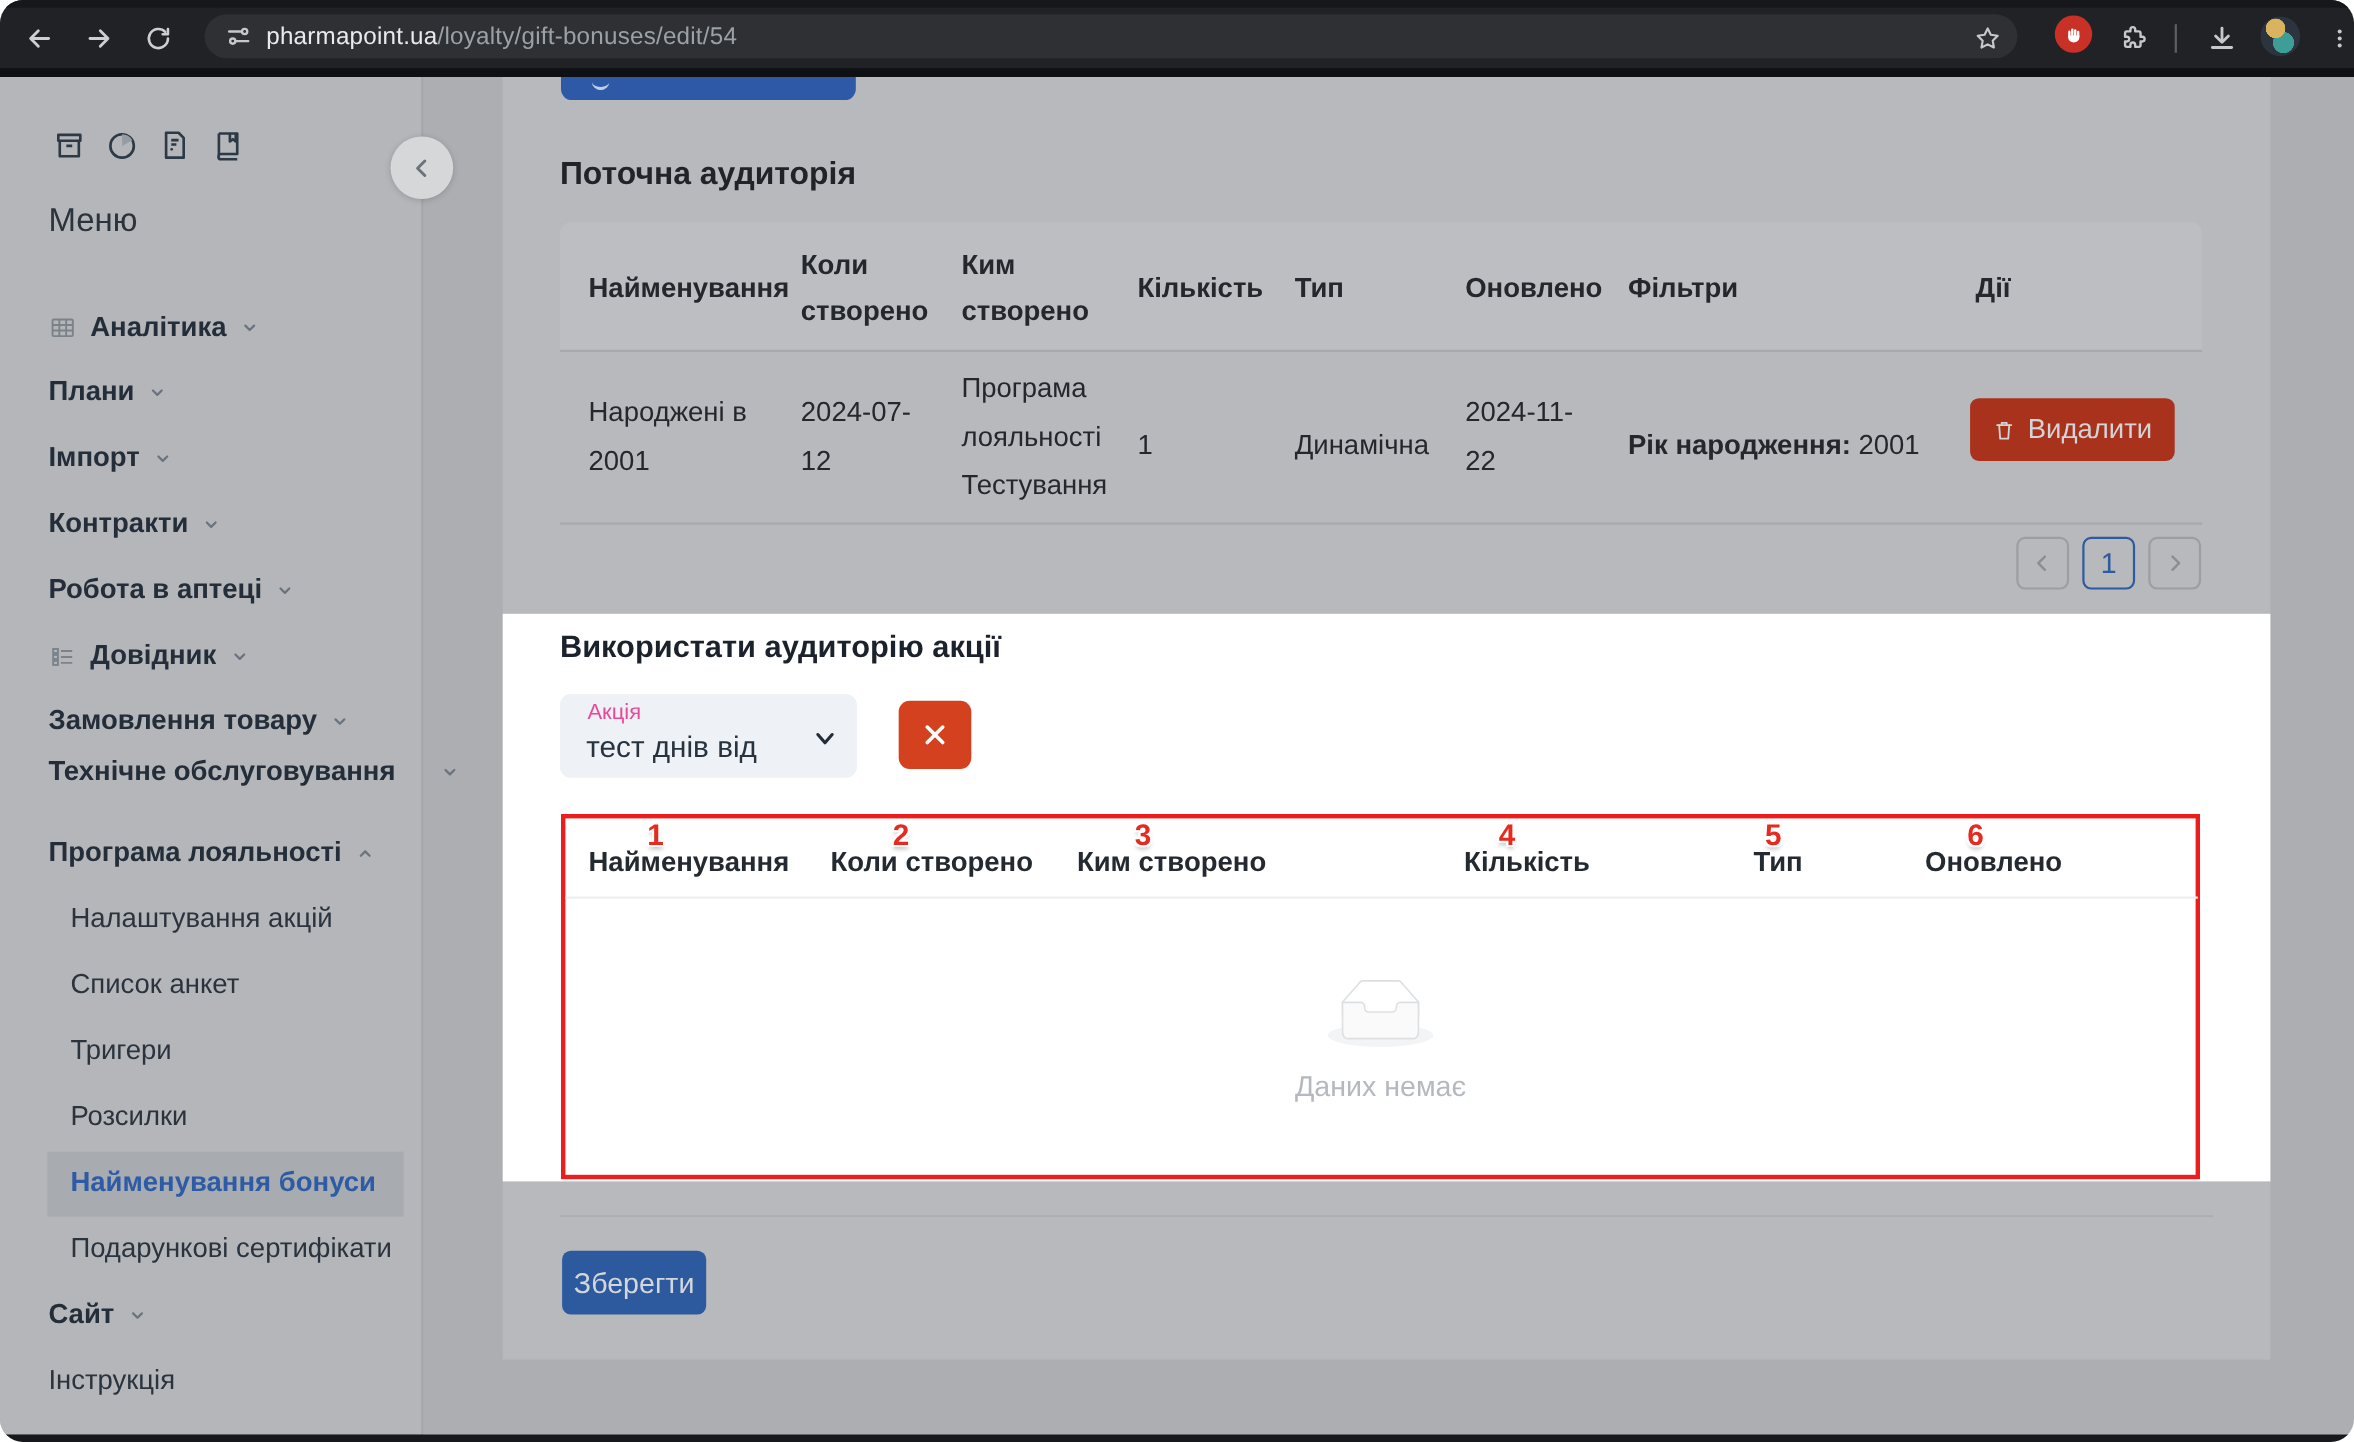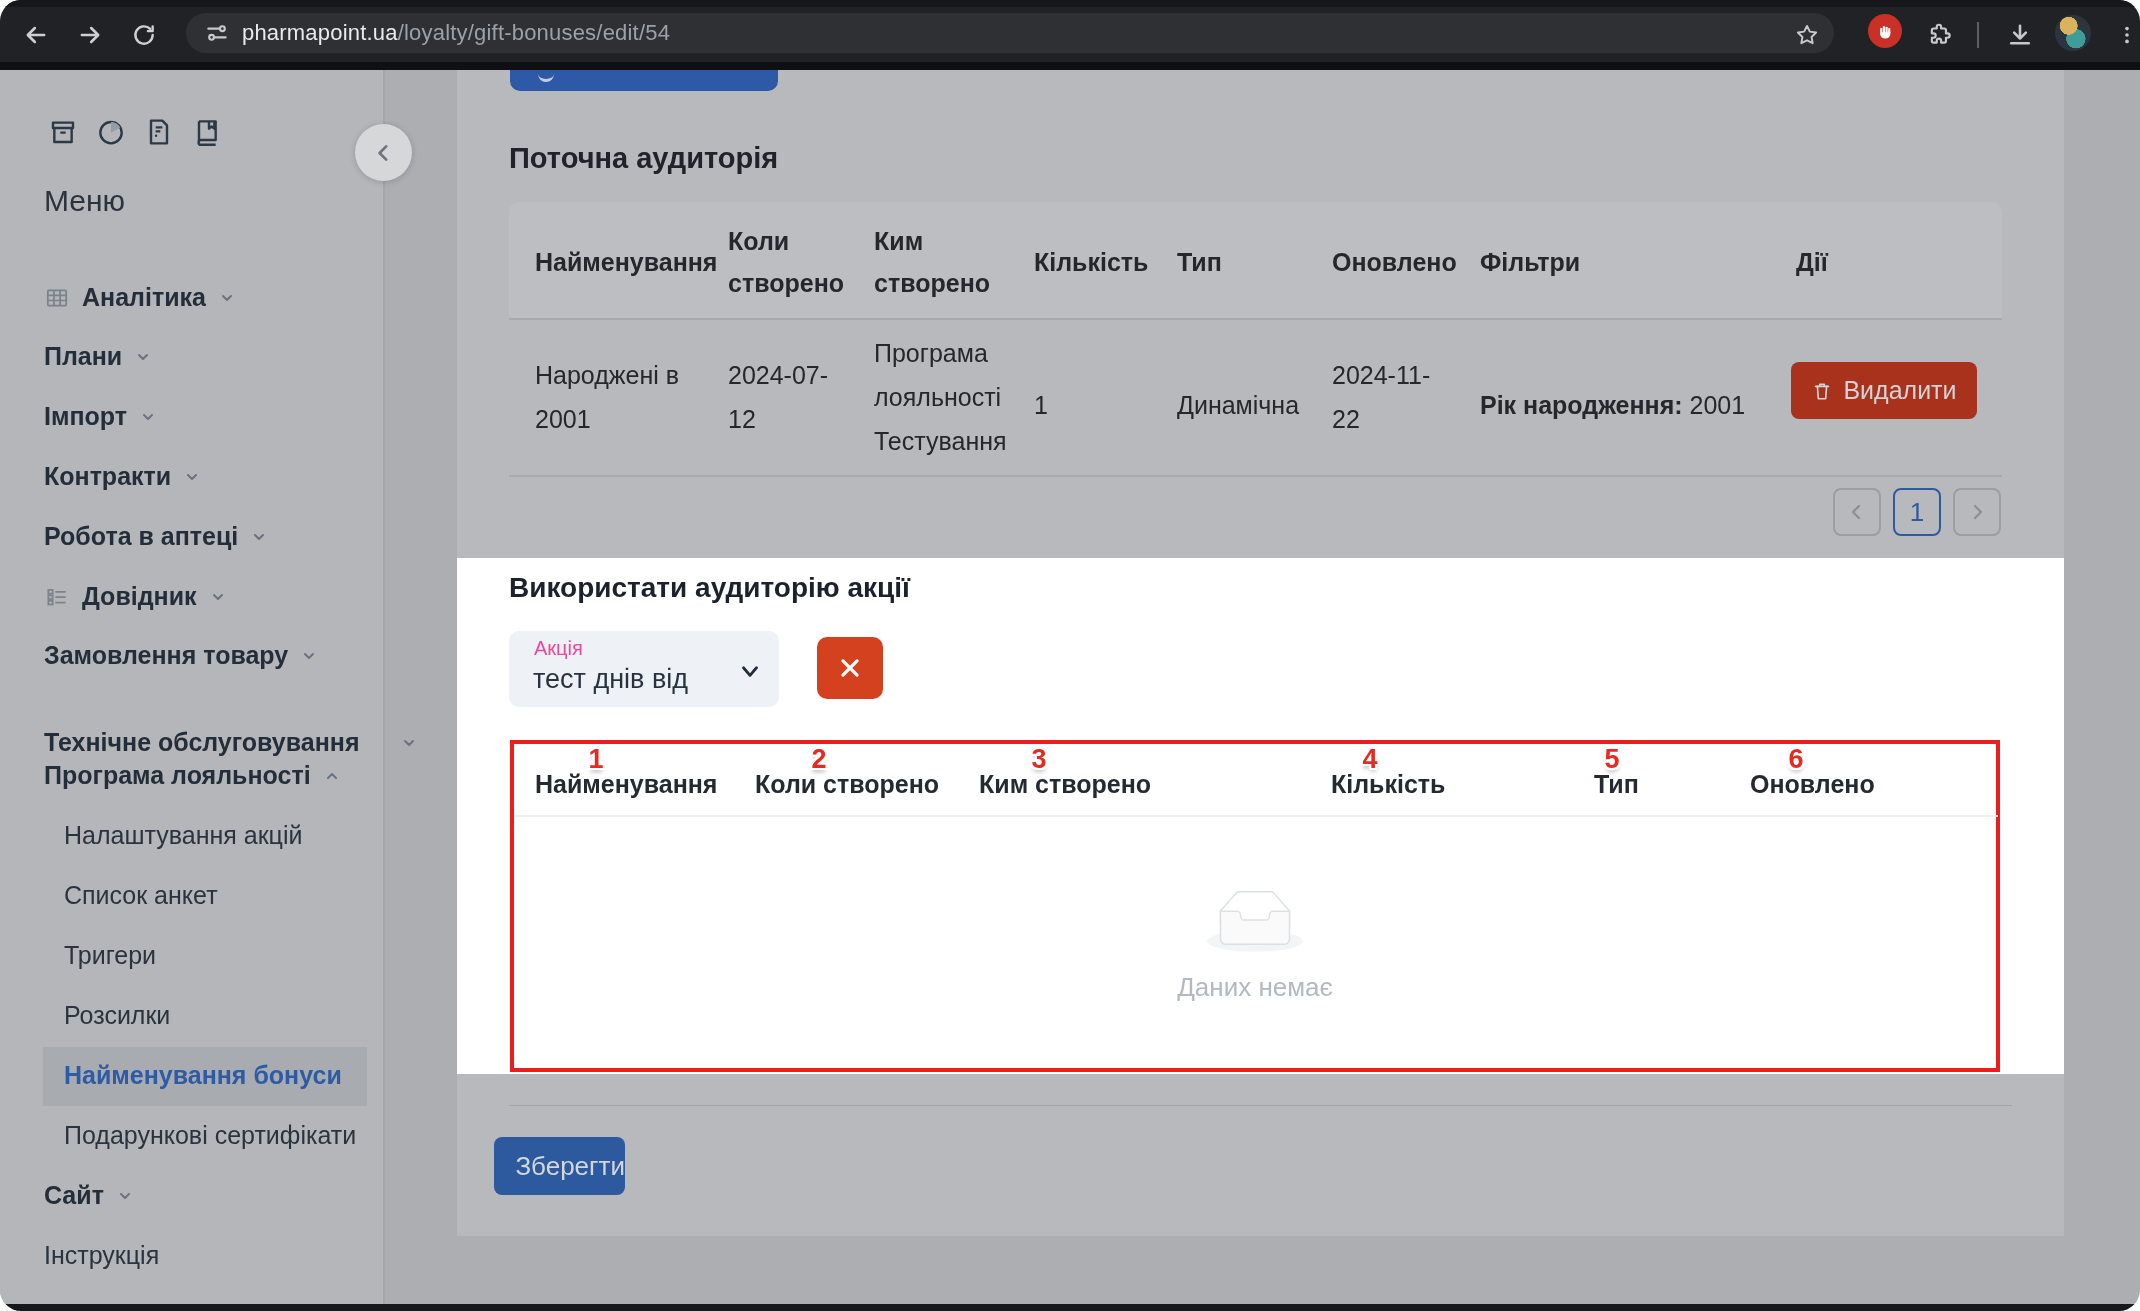--- a/index.html
+++ b/index.html
@@ -63,22 +63,22 @@
   .red-box{left:510px;top:740px;width:1490px;height:332px;box-sizing:border-box;
            border:4px solid #ec1d1d;background:#ffffff;}
   .box-th{font-size:25px;font-weight:700;color:#242a31;white-space:nowrap;top:770px;}
   .box-hr{left:514px;top:815px;width:1484px;height:2px;background:#edeff1;}
   .mark{top:744px;font-size:27px;font-weight:700;color:#e62a1f;transform:translateX(-50%);
         text-shadow:-2px 0 0 #fff,2px 0 0 #fff,0 -2px 0 #fff,0 2px 0 #fff,
                     -2px -2px 0 #fff,2px 2px 0 #fff,-2px 2px 0 #fff,2px -2px 0 #fff,0 4px 4px rgba(0,0,0,.28);}
   .empty-text{left:1255px;top:972px;transform:translateX(-50%);font-size:26px;color:#b3b9bf;white-space:nowrap;}
   
   .hr3{left:509px;top:1105px;width:1503px;height:1px;background:#a4a6a9;}
-  .save-btn{left:494px;top:1137px;width:131px;height:58px;border-radius:8px;background:#2d5a9e;
-            display:flex;align-items:center;justify-content:flex-end;font-size:26px;color:#d3d7dc;}
+  .save-btn{left:511px;top:1137px;width:131px;height:58px;border-radius:8px;background:#2d5a9e;
+            display:flex;align-items:center;justify-content:center;font-size:26px;color:#d3d7dc;}
   svg{display:block;}
 </style>
 </head>
 <body>
 
 <div id="app">
 
   <div class="abs chrome"></div>
   <div class="abs chrome-top"></div>
   <div class="abs chrome-bottom"></div>
@@ -242,21 +242,21 @@
     <svg width="18" height="18" viewBox="0 0 18 18" fill="none" stroke="#6a7380" stroke-width="2" stroke-linecap="round" stroke-linejoin="round">
         <polyline points="5,7 9,11 13,7"></polyline>
       </svg>
   </div>
   <div class="abs sb-item" style="left:44px;top:641px;">
     <span>Замовлення товару</span>
     <svg width="18" height="18" viewBox="0 0 18 18" fill="none" stroke="#6a7380" stroke-width="2" stroke-linecap="round" stroke-linejoin="round">
         <polyline points="5,7 9,11 13,7"></polyline>
       </svg>
   </div>
-  <div class="abs sb-item" style="left:44px;top:728px;gap:40px;">
+  <div class="abs sb-item" style="left:44px;top:687px;gap:40px;">
     <span>Технічне обслуговування</span>
     <svg width="18" height="18" viewBox="0 0 18 18" fill="none" stroke="#6a7380" stroke-width="2" stroke-linecap="round" stroke-linejoin="round">
         <polyline points="5,7 9,11 13,7"></polyline>
       </svg>
   </div>
   <div class="abs sb-item" style="left:44px;top:761px;">
     <span>Програма лояльності</span>
     <svg width="18" height="18" viewBox="0 0 18 18" fill="none" stroke="#6a7380" stroke-width="2" stroke-linecap="round" stroke-linejoin="round" style="transform:rotate(180deg);">
         <polyline points="5,7 9,11 13,7"></polyline>
       </svg>

